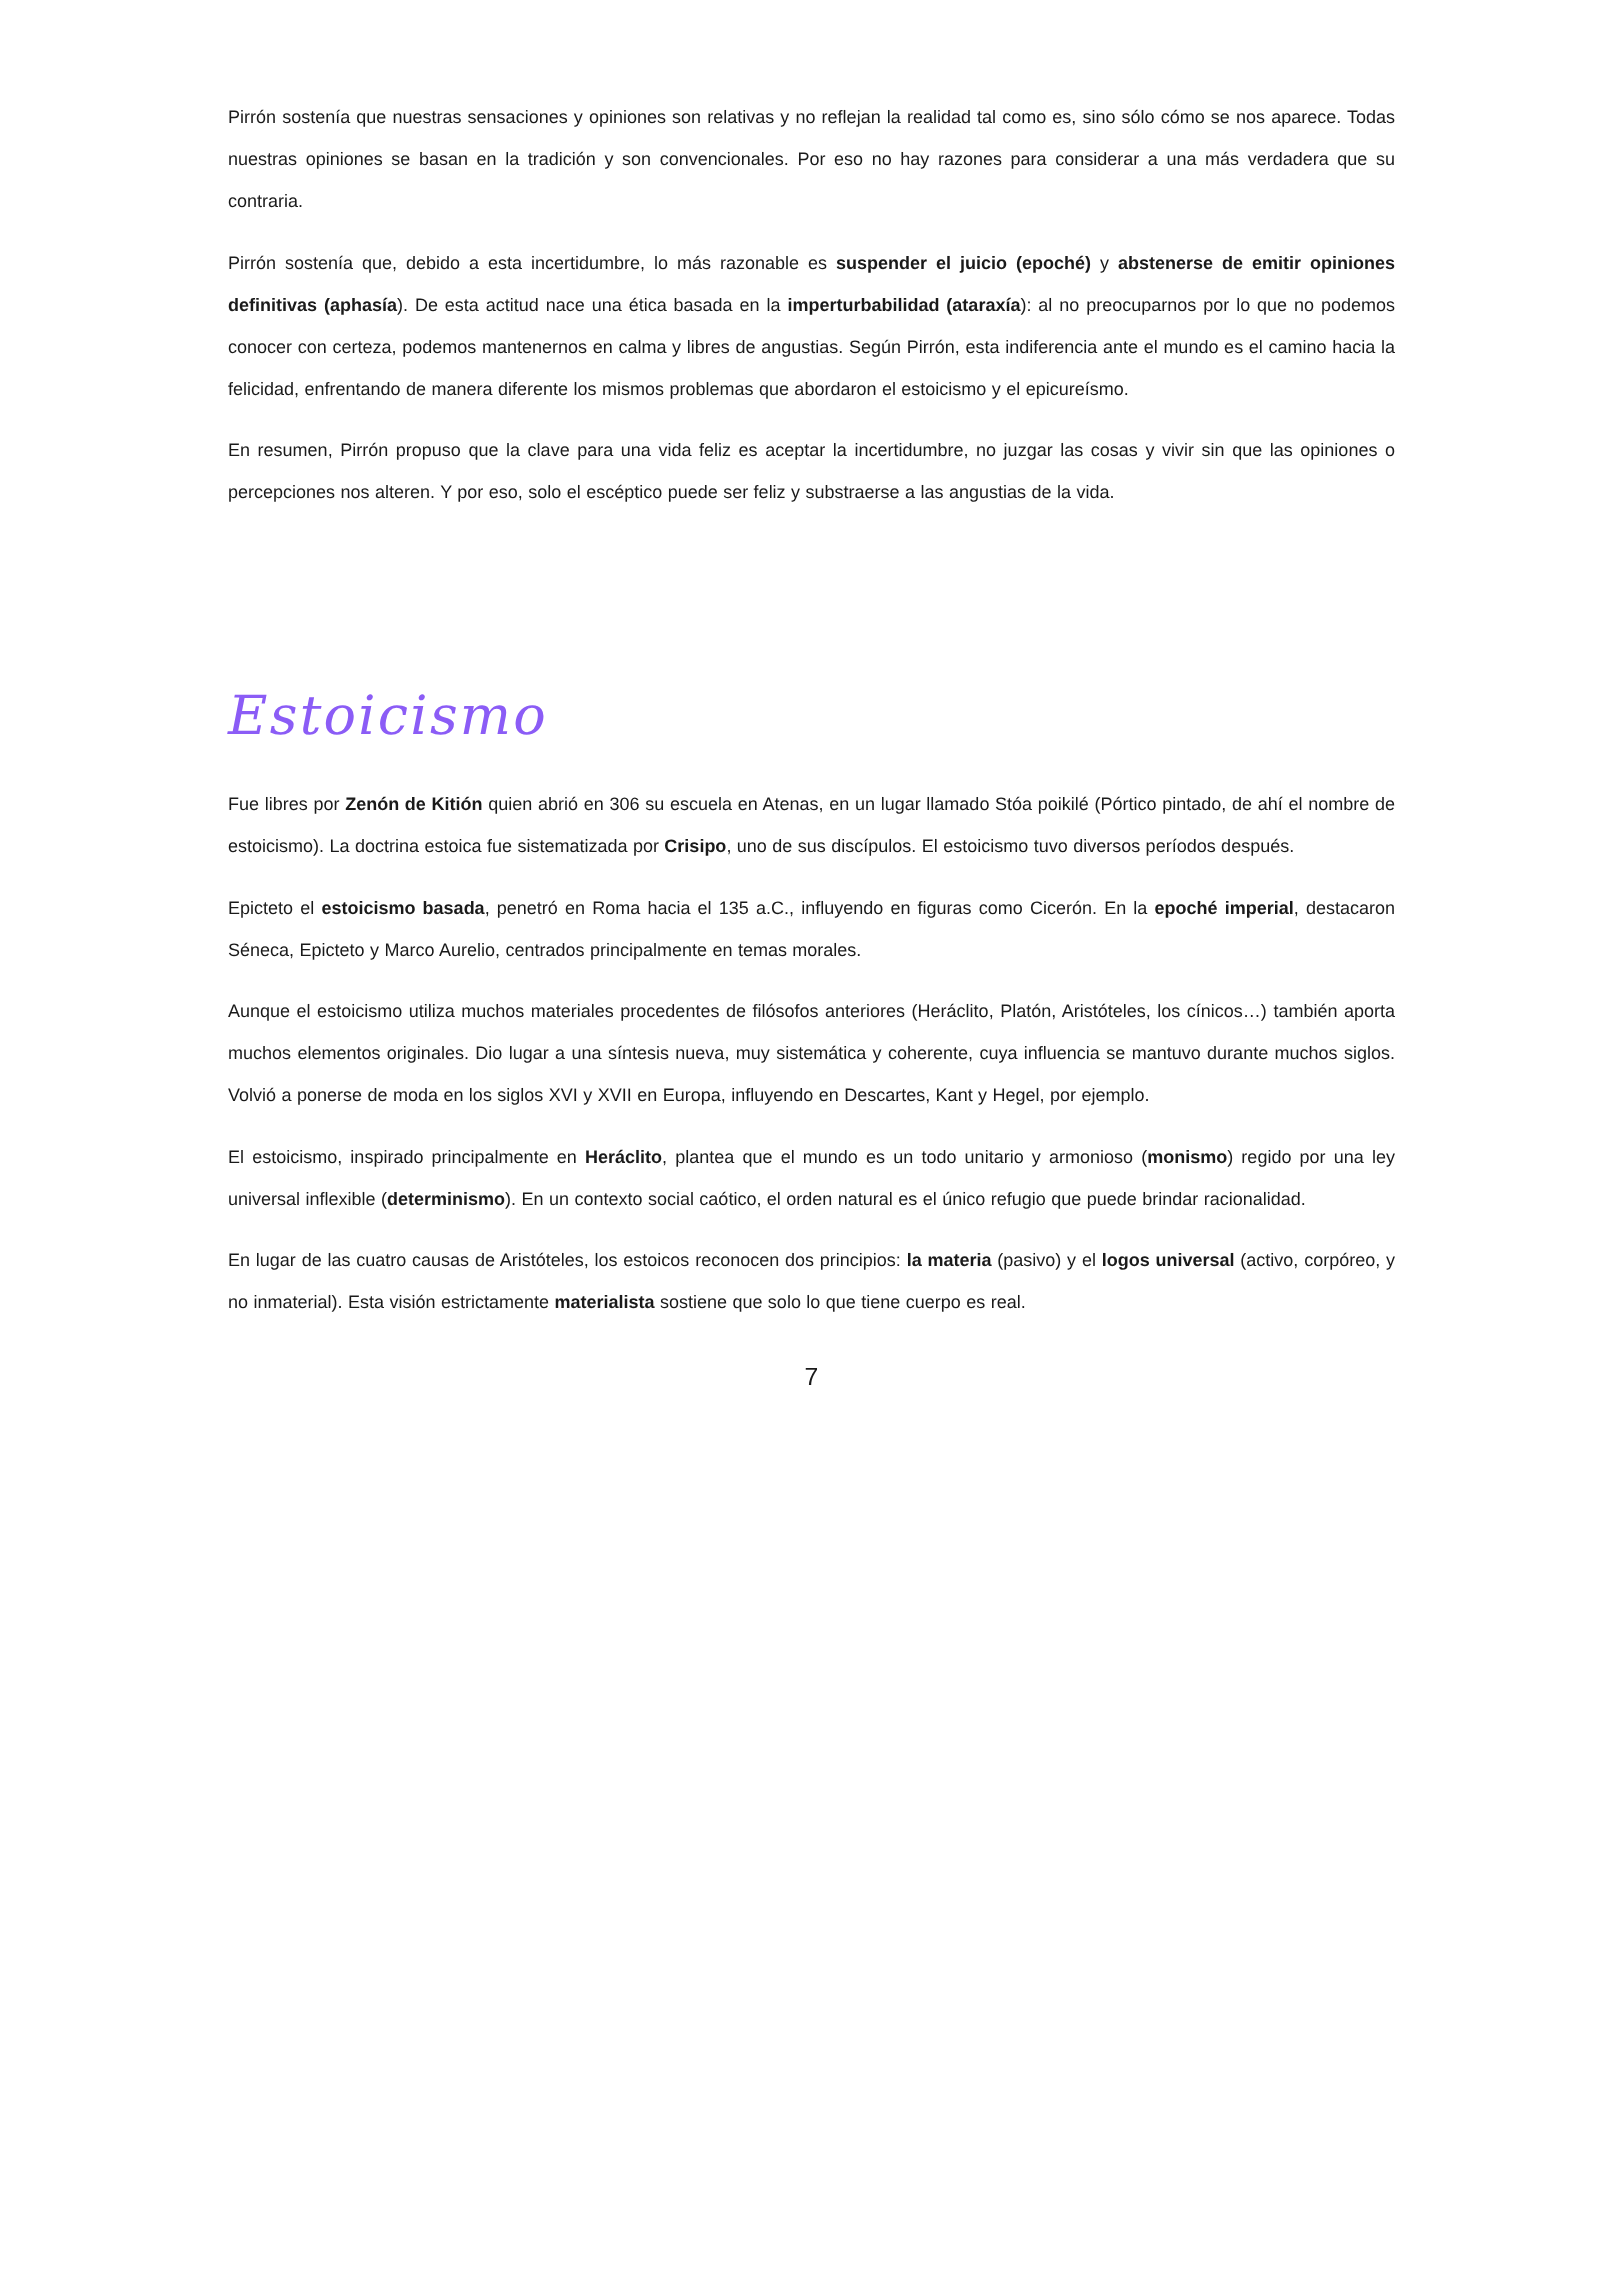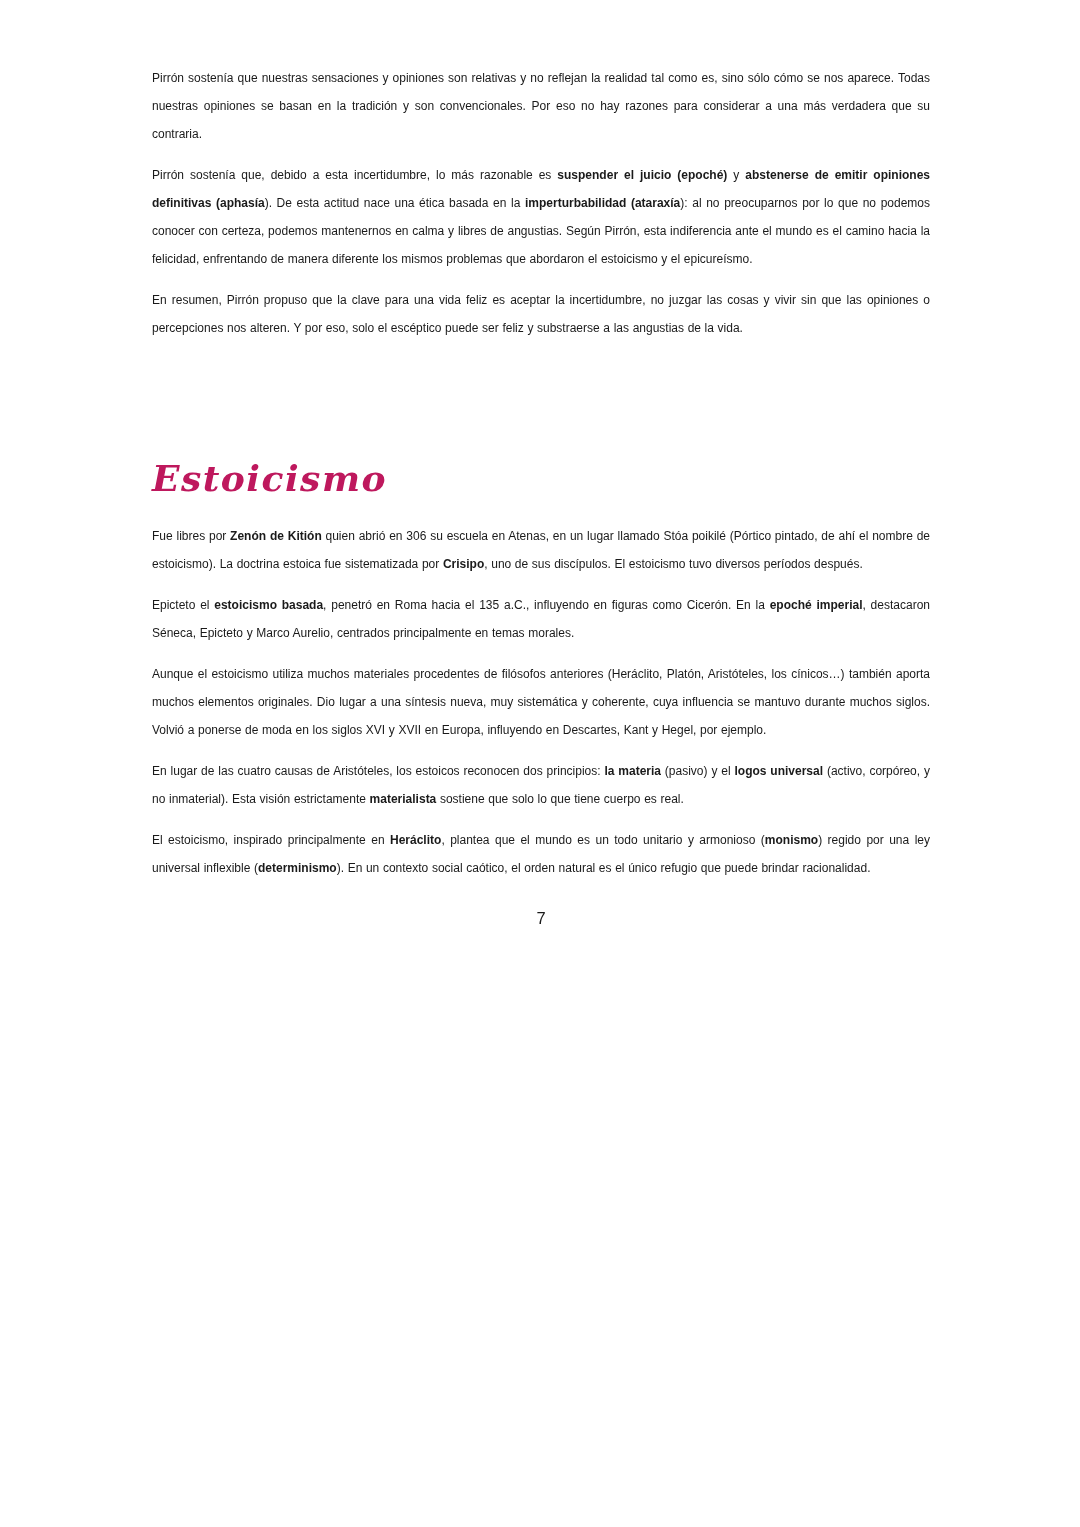--- a/index.html
+++ b/index.html
@@ -30,23 +30,23 @@
     font-size: 12px;
     line-height: 28px;
     text-align: justify;
     word-spacing: 0.3px;
     margin: 0 0 13px 0;
   }
   .para strong { font-weight: bold; }
   .script-heading {
     font-family: "DejaVu Serif", serif;
     font-style: italic;
-    font-weight: 700;
+    font-weight: 400;
     letter-spacing: 1.5px;
-    color: #be185d;
+    color: #8b5cf6;
   }
   .h-main {
     font-size: 36px;
     line-height: 40px;
     margin: 116px 0 24px 0;
   }
   .h-sub {
     font-size: 27px;
     line-height: 30px;
     margin: 68px 0 26px 0;
@@ -72,19 +72,19 @@
 
   <div class="script-heading h-main">Estoicismo</div>
 
   <p class="para"><span>Fue libres por </span><strong>Zenón de Kitión</strong><span> quien abrió en 306 su escuela en Atenas, en un lugar llamado Stóa poikilé (Pórtico pintado, de ahí el nombre de estoicismo). La doctrina estoica fue sistematizada por </span><strong>Crisipo</strong><span>, uno de sus discípulos. El estoicismo tuvo diversos períodos después.</span></p>
 
   <p class="para"><span>Epicteto el </span><strong>estoicismo basada</strong><span>, penetró en Roma hacia el 135 a.C., influyendo en figuras como Cicerón. En la </span><strong>epoché imperial</strong><span>, destacaron Séneca, Epicteto y Marco Aurelio, centrados principalmente en temas morales.</span></p>
 
   <p class="para"><span>Aunque el estoicismo utiliza muchos materiales procedentes de filósofos anteriores (Heráclito, Platón, Aristóteles, los cínicos…) también aporta muchos elementos originales. Dio lugar a una síntesis nueva, muy sistemática y coherente, cuya influencia se mantuvo durante muchos siglos. Volvió a ponerse de moda en los siglos XVI y XVII en Europa, influyendo en Descartes, Kant y Hegel, por ejemplo.</span></p>
 
 
+  <p class="para"><span>El estoicismo, inspirado principalmente en </span><strong>Heráclito</strong><span>, plantea que el mundo es un todo unitario y armonioso (</span><strong>monismo</strong><span>) regido por una ley universal inflexible (</span><strong>determinismo</strong><span>). En un contexto social caótico, el orden natural es el único refugio que puede brindar racionalidad.</span></p>
+
   <p class="para"><span>En lugar de las cuatro causas de Aristóteles, los estoicos reconocen dos principios: </span><strong>la materia</strong><span> (pasivo) y el </span><strong>logos universal</strong><span> (activo, corpóreo, y no inmaterial). Esta visión estrictamente </span><strong>materialista</strong><span> sostiene que solo lo que tiene cuerpo es real.</span></p>
-
-  <p class="para"><span>El estoicismo, inspirado principalmente en </span><strong>Heráclito</strong><span>, plantea que el mundo es un todo unitario y armonioso (</span><strong>monismo</strong><span>) regido por una ley universal inflexible (</span><strong>determinismo</strong><span>). En un contexto social caótico, el orden natural es el único refugio que puede brindar racionalidad.</span></p>
 
   <div class="page-number">7</div>
 
 </div>
 
 </body></html>

